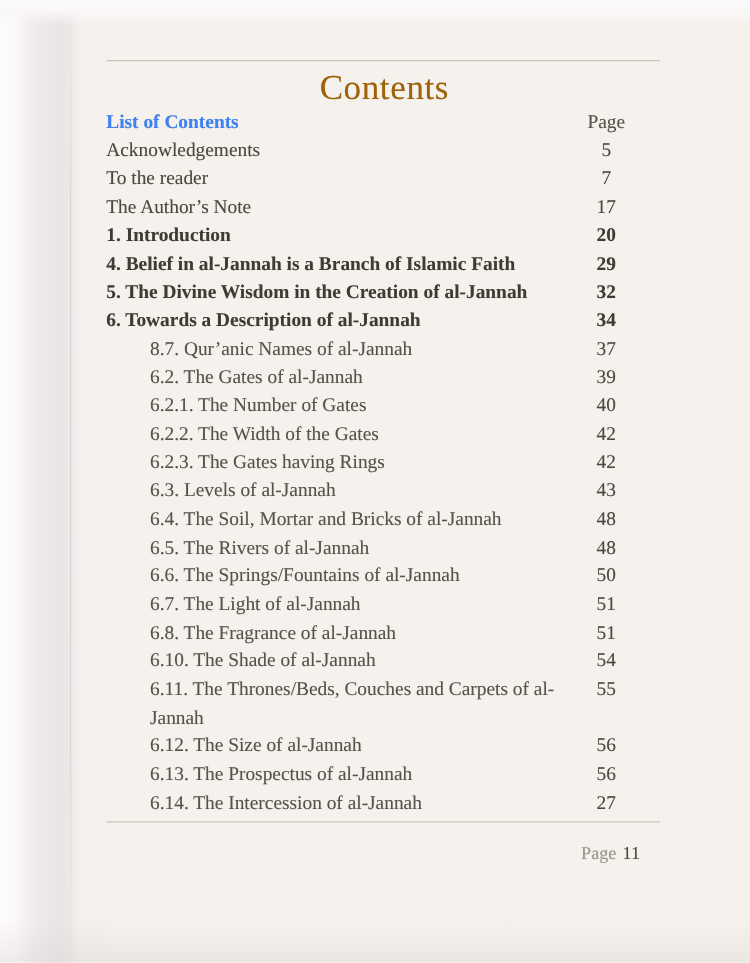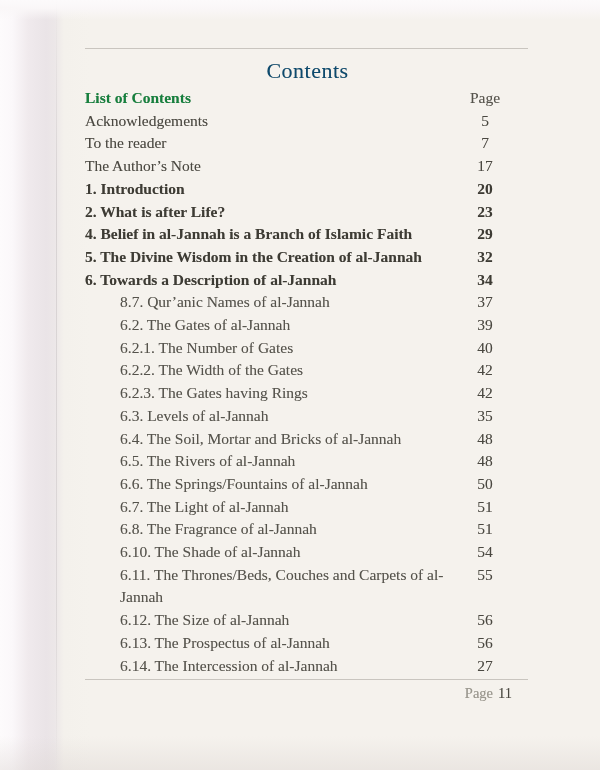--- a/index.html
+++ b/index.html
@@ -22,38 +22,38 @@
   }
   .content {
     position: absolute; left: 85px; top: 0; width: 445px;
     color: #4a4841;
     text-shadow: 0 0 0.6px rgba(92,88,80,0.35);
   }
   .rule { height: 1px; background: #c9c5bf; width: 443px; }
   .rule-top { margin-top: 48px; }
   .rule-bottom { margin-top: 2px; }
   .doc-title {
-    text-align: center; font-size: 22px; line-height: 30px;
-    margin-top: 7px; color: #0c4a6e; letter-spacing: 0.5px; font-weight: 400;
+    text-align: center; font-size: 28px; line-height: 30px;
+    margin-top: 7px; color: #a16207; letter-spacing: 0.5px; font-weight: 400;
   }
   .toc { width: 421px; margin-top: 1px; }
   .row {
     display: flex; align-items: flex-start;
     font-size: 15.5px; line-height: 22.7px; color: #4a4841;
   }
   .row .label { flex: 1 1 auto; }
   .row .num { flex: 0 0 42px; width: 42px; text-align: center; }
-  .row.header .label { font-weight: bold; color: #15803d; }
+  .row.header .label { font-weight: bold; color: #3b82f6; }
   .row.header .num { color: #55534c; }
   .row.bold { font-weight: bold; color: #3d3b34; }
   .row.indent .label { padding-left: 35px; color: #55534c; }
   .footer-line {
     width: 443px; box-sizing: border-box;
     text-align: right; padding-right: 16px;
-    font-size: 14.5px; line-height: 19px; margin-top: 4px;
+    font-size: 14.5px; line-height: 19px; margin-top: 16px;
   }
   .footer-line .f-label { color: #9b988f; }
   .footer-line .f-num { color: #4a4841; margin-left: 5px; }
 </style>
 </head>
 <body>
 
 <div class="page-edge"></div>
 <div class="bottom-shade"></div>
 
@@ -77,24 +77,20 @@
       </div>
       <div class="row">
         <span class="label">The Author’s Note</span>
         <span class="num">17</span>
       </div>
       <div class="row bold">
         <span class="label">1. Introduction</span>
         <span class="num">20</span>
       </div>
       <div class="row bold">
-        <span class="label">2. What is after Life?</span>
-        <span class="num">23</span>
-      </div>
-      <div class="row bold">
         <span class="label">4. Belief in al-Jannah is a Branch of Islamic Faith</span>
         <span class="num">29</span>
       </div>
       <div class="row bold">
         <span class="label">5. The Divine Wisdom in the Creation of al-Jannah</span>
         <span class="num">32</span>
       </div>
       <div class="row bold">
         <span class="label">6. Towards a Description of al-Jannah</span>
         <span class="num">34</span>
@@ -114,21 +110,21 @@
       <div class="row indent">
         <span class="label">6.2.2. The Width of the Gates</span>
         <span class="num">42</span>
       </div>
       <div class="row indent">
         <span class="label">6.2.3. The Gates having Rings</span>
         <span class="num">42</span>
       </div>
       <div class="row indent">
         <span class="label">6.3. Levels of al-Jannah</span>
-        <span class="num">35</span>
+        <span class="num">43</span>
       </div>
       <div class="row indent">
         <span class="label">6.4. The Soil, Mortar and Bricks of al-Jannah</span>
         <span class="num">48</span>
       </div>
       <div class="row indent">
         <span class="label">6.5. The Rivers of al-Jannah</span>
         <span class="num">48</span>
       </div>
       <div class="row indent">

